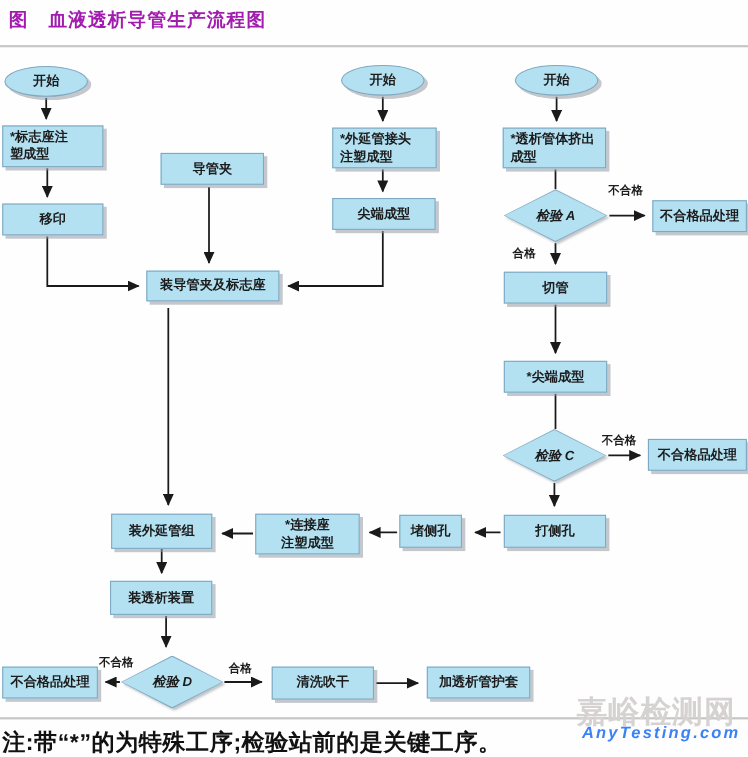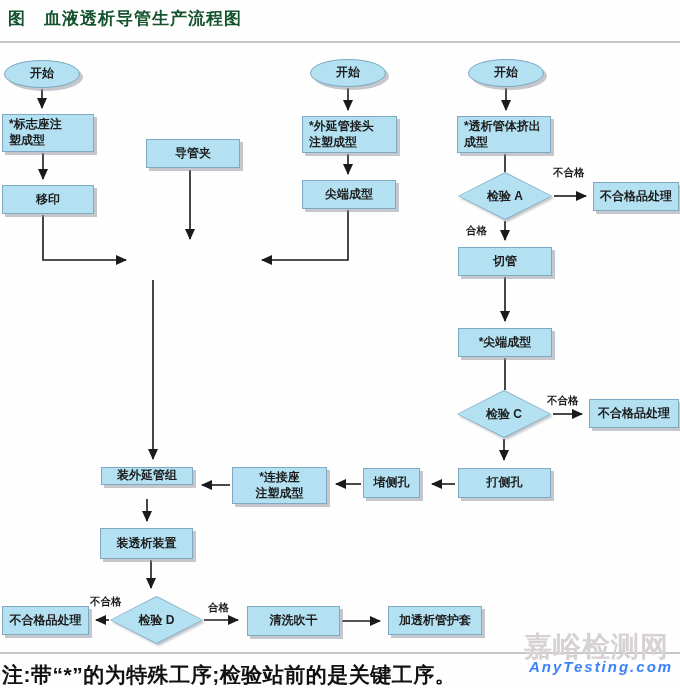--- a/index.html
+++ b/index.html
@@ -2,42 +2,42 @@
 <html><head>
 <meta charset="utf-8">
 <style>
   html,body{margin:0;padding:0;background:#ffffff;}
   .stage{
     position:relative;width:680px;height:688px;background:#fefefe;overflow:hidden;
     font-family:"Liberation Sans","DejaVu Sans",sans-serif;color:#1a1a1a;
   }
   .title{
     position:absolute;left:8px;top:7px;font-size:17px;font-weight:700;
-    letter-spacing:1px;color:#14532d;
+    letter-spacing:1px;color:#a21caf;
   }
   .sep{position:absolute;left:0;width:680px;height:2px;background:#c6c6c6;}
   svg.edges{position:absolute;left:0;top:0;pointer-events:none;}
   .box{
     position:absolute;background:#b3e1f2;border:1px solid #7fa8c2;
     box-shadow:3px 3px 0 rgba(148,155,163,.55);
     display:flex;align-items:center;justify-content:center;
     font-size:12px;font-weight:700;color:#1c1c1c;text-align:center;
     box-sizing:border-box;line-height:1.3;white-space:pre-line;
   }
   .box.left2{justify-content:flex-start;text-align:left;padding-left:6px;}
   .oval{border-radius:50%;}
   .dshadow{position:absolute;filter:drop-shadow(2px 2px 1px rgba(150,156,163,.6));}
   .diamond{
     width:100%;height:100%;position:relative;background:#7fa8c2;
     clip-path:polygon(50% 0,100% 50%,50% 100%,0 50%);
     display:flex;align-items:center;justify-content:center;
   }
   .dfill{position:absolute;inset:1px;background:#b3e1f2;
     clip-path:polygon(50% 0,100% 50%,50% 100%,0 50%);}
-  .dlbl{position:relative;font-size:12px;font-weight:700;color:#1c1c1c;}
+  .dlbl{position:relative;font-size:12px;font-weight:700;color:#1c1c1c;font-style:italic;}
   .elabel{position:absolute;font-size:10.5px;font-weight:700;color:#1c1c1c;}
   .note{
     position:absolute;left:2px;top:661px;font-size:21px;font-weight:700;color:#111;
     letter-spacing:.5px;white-space:nowrap;
   }
   .wm-cn{
     position:absolute;left:524px;top:628px;font-size:28px;font-weight:700;
     color:#d6d2d2;letter-spacing:1px;white-space:nowrap;
   }
   .wm-en{
@@ -85,20 +85,21 @@
       <line x1="204" y1="620" x2="238" y2="620" marker-end="url(#arw)"></line>
       <line x1="342" y1="621" x2="380" y2="621" marker-end="url(#arw)"></line>
     </g>
   </svg>
 
   <div class="box oval" style="left:4px;top:60px;width:76px;height:28px">开始</div>
   <div class="box left2" style="left:2px;top:114px;width:92px;height:38px">*标志座注
 塑成型</div>
   <div class="box" style="left:146px;top:139px;width:94px;height:29px">导管夹</div>
   <div class="box" style="left:2px;top:185px;width:92px;height:29px">移印</div>
+  <div class="box" style="left:133px;top:246px;width:121px;height:28px">装导管夹及标志座</div>
 
   <div class="box oval" style="left:310px;top:59px;width:76px;height:28px">开始</div>
   <div class="box left2" style="left:302px;top:116px;width:95px;height:37px">*外延管接头
 注塑成型</div>
   <div class="box" style="left:302px;top:180px;width:94px;height:29px">尖端成型</div>
 
   <div class="box oval" style="left:468px;top:59px;width:76px;height:28px">开始</div>
   <div class="box left2" style="left:457px;top:116px;width:94px;height:37px">*透析管体挤出
 成型</div>
 
@@ -117,21 +118,21 @@
       <div class="dfill"></div>
       <span class="dlbl">检验 C</span>
     </div>
   </div>
   <div class="box" style="left:589px;top:399px;width:90px;height:29px">不合格品处理</div>
 
   <div class="box" style="left:458px;top:468px;width:93px;height:30px">打侧孔</div>
   <div class="box" style="left:363px;top:468px;width:57px;height:30px">堵侧孔</div>
   <div class="box" style="left:232px;top:467px;width:95px;height:37px">*连接座
 注塑成型</div>
-  <div class="box" style="left:101px;top:467px;width:92px;height:18px">装外延管组</div>
+  <div class="box" style="left:101px;top:467px;width:92px;height:32px">装外延管组</div>
   <div class="box" style="left:100px;top:528px;width:93px;height:31px">装透析装置</div>
 
   <div class="dshadow" style="left:110px;top:596px;width:93px;height:48px">
     <div class="diamond">
       <div class="dfill"></div>
       <span class="dlbl">检验 D</span>
     </div>
   </div>
   <div class="box" style="left:2px;top:606px;width:87px;height:29px">不合格品处理</div>
   <div class="box" style="left:247px;top:606px;width:93px;height:30px">清洗吹干</div>

